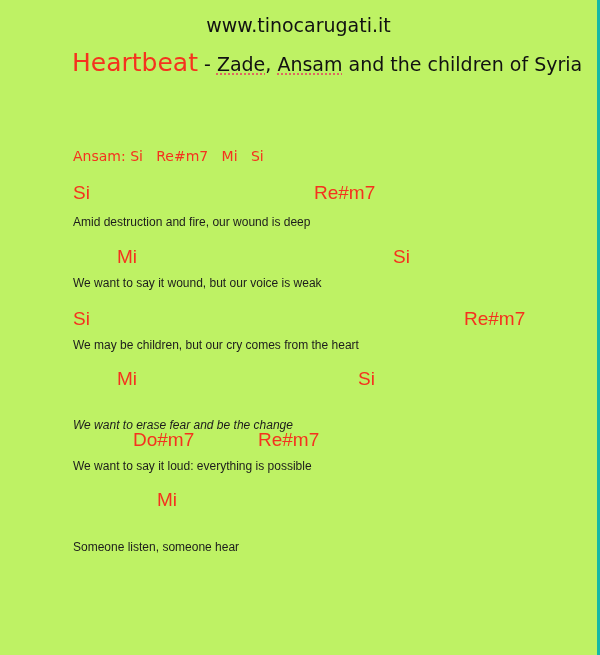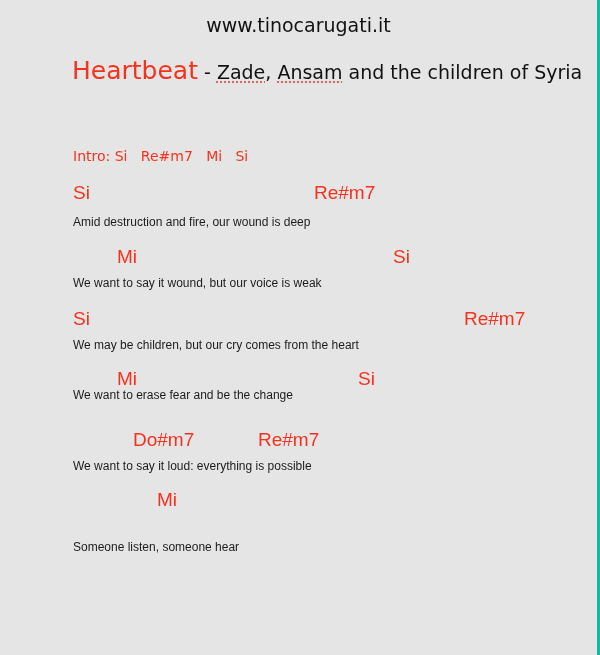--- a/index.html
+++ b/index.html
@@ -12,37 +12,37 @@
       height: 655px;
       position: relative;
       overflow: hidden;
     }
     .page {
       position: absolute;
       left: 0;
       top: 0;
       width: 597px;
       height: 655px;
-      background: #e5e5e5;
+      background: #bef264;
       border-right: 4px solid #14b8a6;
     }
     .site-url {
       position: absolute;
       top: 14px;
       left: 0;
       width: 597px;
       text-align: center;
       font-family: "DejaVu Sans", sans-serif;
       font-size: 19px;
       color: #111111;
       letter-spacing: 0px;
     }
     .title-line {
       position: absolute;
-      top: 56px;
+      top: 48px;
       left: 72px;
       white-space: nowrap;
       font-family: "DejaVu Sans", sans-serif;
       color: #111111;
     }
     .song-title {
       font-size: 25px;
       color: #f5321e;
     }
     .title-sep {
@@ -86,37 +86,37 @@
 <body>
 
 <div class="page">
 
   <div class="site-url">www.tinocarugati.it</div>
 
   <div class="title-line">
     <span class="song-title">Heartbeat</span><span class="title-sep"> - </span><span class="artists spell">Zade</span><span class="artists">, </span><span class="artists spell">Ansam</span><span class="artists"> and the children of Syria</span>
   </div>
 
-  <div class="intro">Intro: Si   Re#m7   Mi   Si</div>
+  <div class="intro">Ansam: Si   Re#m7   Mi   Si</div>
 
   <div class="chord" style="top:182px; left:73px;">Si</div>
   <div class="chord" style="top:182px; left:314px;">Re#m7</div>
   <div class="lyric" style="top:215px;">Amid destruction and fire, our wound is deep</div>
 
   <div class="chord" style="top:246px; left:117px;">Mi</div>
   <div class="chord" style="top:246px; left:393px;">Si</div>
   <div class="lyric" style="top:276px;">We want to say it wound, but our voice is weak</div>
 
   <div class="chord" style="top:308px; left:73px;">Si</div>
   <div class="chord" style="top:308px; left:464px;">Re#m7</div>
   <div class="lyric" style="top:338px;text-align:center;">We may be children, but our cry comes from the heart</div>
 
   <div class="chord" style="top:368px; left:117px;">Mi</div>
   <div class="chord" style="top:368px; left:358px;">Si</div>
-  <div class="lyric" style="top:388px;">We want to erase fear and be the change</div>
+  <div class="lyric" style="top:418px;font-style:italic;">We want to erase fear and be the change</div>
 
   <div class="chord" style="top:429px; left:117px;margin-left:16px;">Do#m7</div>
   <div class="chord" style="top:429px; left:258px;">Re#m7</div>
   <div class="lyric" style="top:459px;">We want to say it loud: everything is possible</div>
 
   <div class="chord" style="top:489px; left:157px;">Mi</div>
   <div class="lyric" style="top:540px;">Someone listen, someone hear</div>
 
 </div>
 

